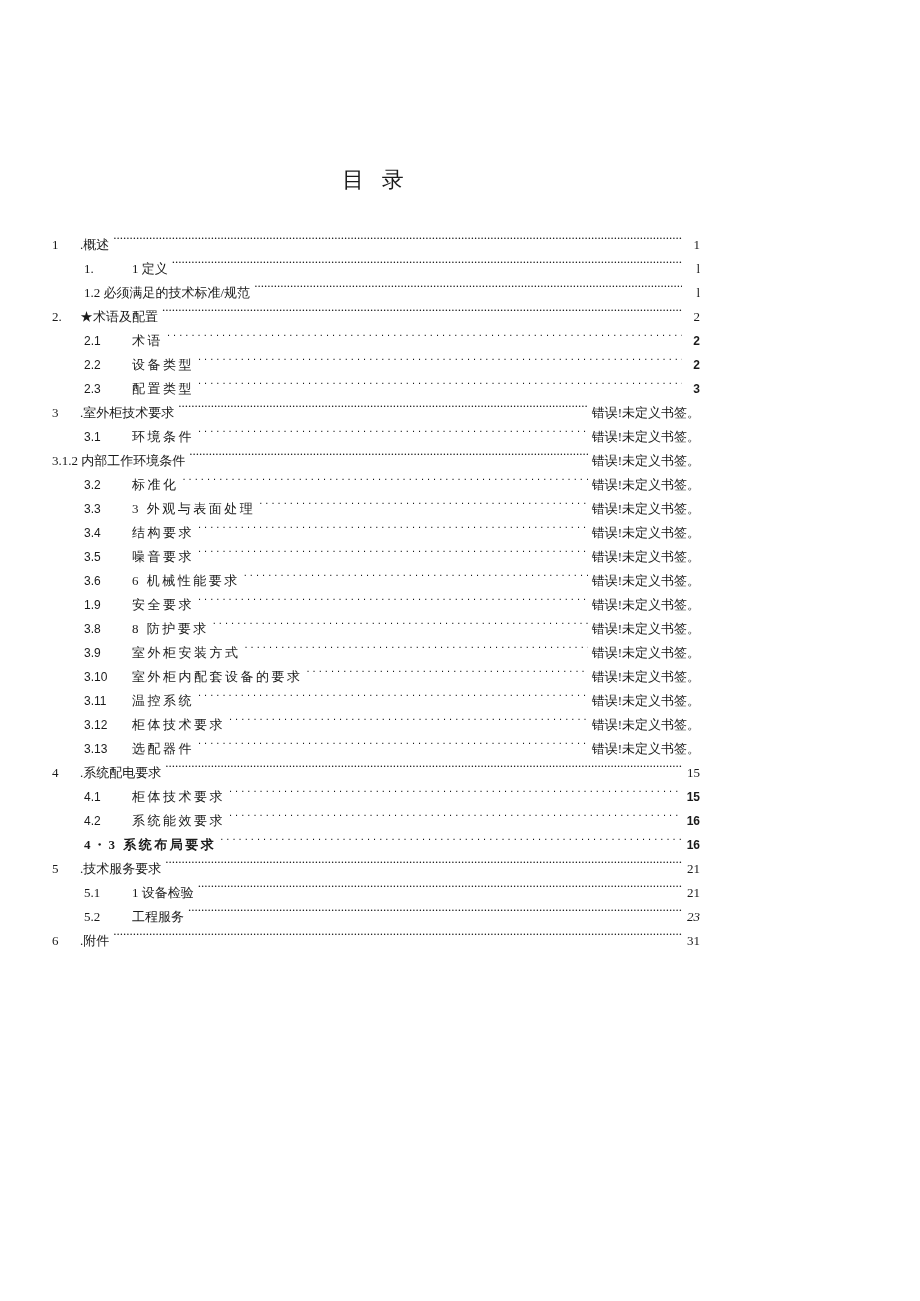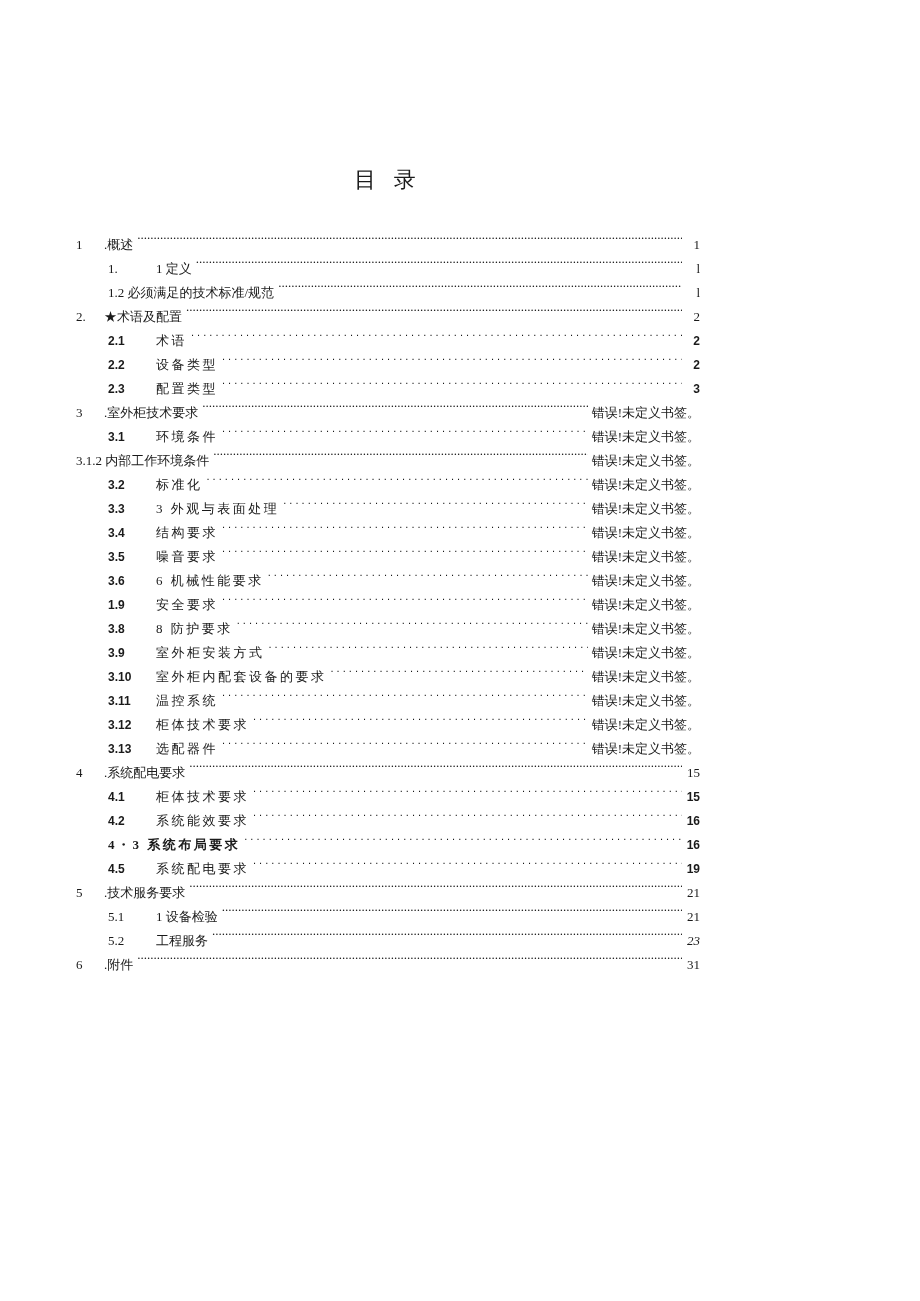--- a/index.html
+++ b/index.html
@@ -7,21 +7,21 @@
     padding: 0;
     background: #fff;
     width: 920px;
     font-family: "SimSun", "Songti SC", serif;
     color: #1a1a1a;
     font-size: 13px;
   }
   .page {
     width: 820px;
     min-height: 1301px;
-    padding: 150px 120px 0 76px;
+    padding: 150px 120px 0 52px;
     box-sizing: border-box;
     position: relative;
   }
   .title {
     text-align: center;
     font-size: 22px;
     letter-spacing: 6px;
     margin-bottom: 36px;
     font-weight: normal;
   }
@@ -37,21 +37,21 @@
   .l1 { padding-left: 32px; }
   .num-top {
     min-width: 22px;
     flex: 0 0 auto;
     padding-right: 6px;
   }
   .num-sub {
     min-width: 42px;
     flex: 0 0 auto;
     padding-right: 6px;
-    font-weight: bold;
+    font-weight: normal;
     font-family: Arial, sans-serif;
     font-size: 12px;
   }
   .num-sub.plain {
     font-weight: normal;
     font-family: "SimSun", serif;
     font-size: 13px;
   }
   .label {
     flex: 0 0 auto;
@@ -250,26 +250,20 @@
         <span class="num-sub">4.2</span>
         <span class="label letterspace">系统能效要求</span>
         <span class="leader dots"></span>
         <span class="page-no bold">16</span>
       </div>
       <div class="toc-row l1">
         <span class="label bold letterspace">4・3 系统布局要求</span>
         <span class="leader dots"></span>
         <span class="page-no bold">16</span>
       </div>
-      <div class="toc-row l1">
-        <span class="num-sub">4.5</span>
-        <span class="label letterspace">系统配电要求</span>
-        <span class="leader dots"></span>
-        <span class="page-no bold">19</span>
-      </div>
       <div class="toc-row l0">
         <span class="num-top">5</span>
         <span class="label ">.技术服务要求</span>
         <span class="leader tight"></span>
         <span class="page-no ">21</span>
       </div>
       <div class="toc-row l1">
         <span class="num-sub plain">5.1</span>
         <span class="label ">1 设备检验</span>
         <span class="leader tight"></span>

